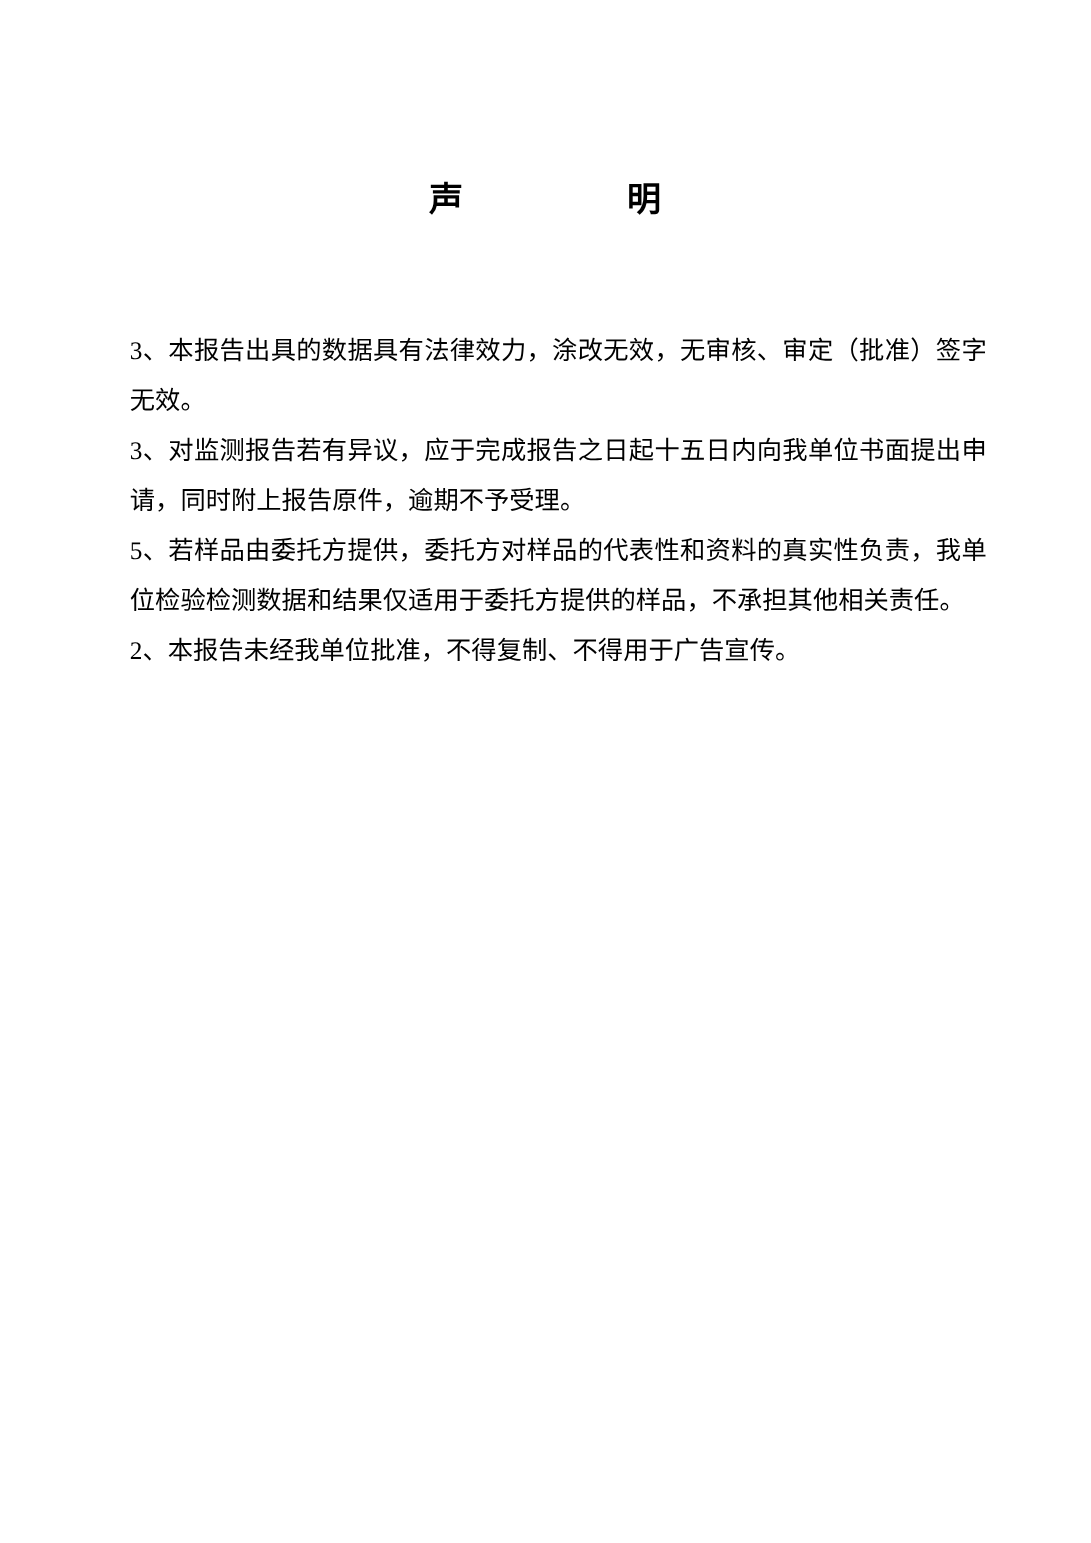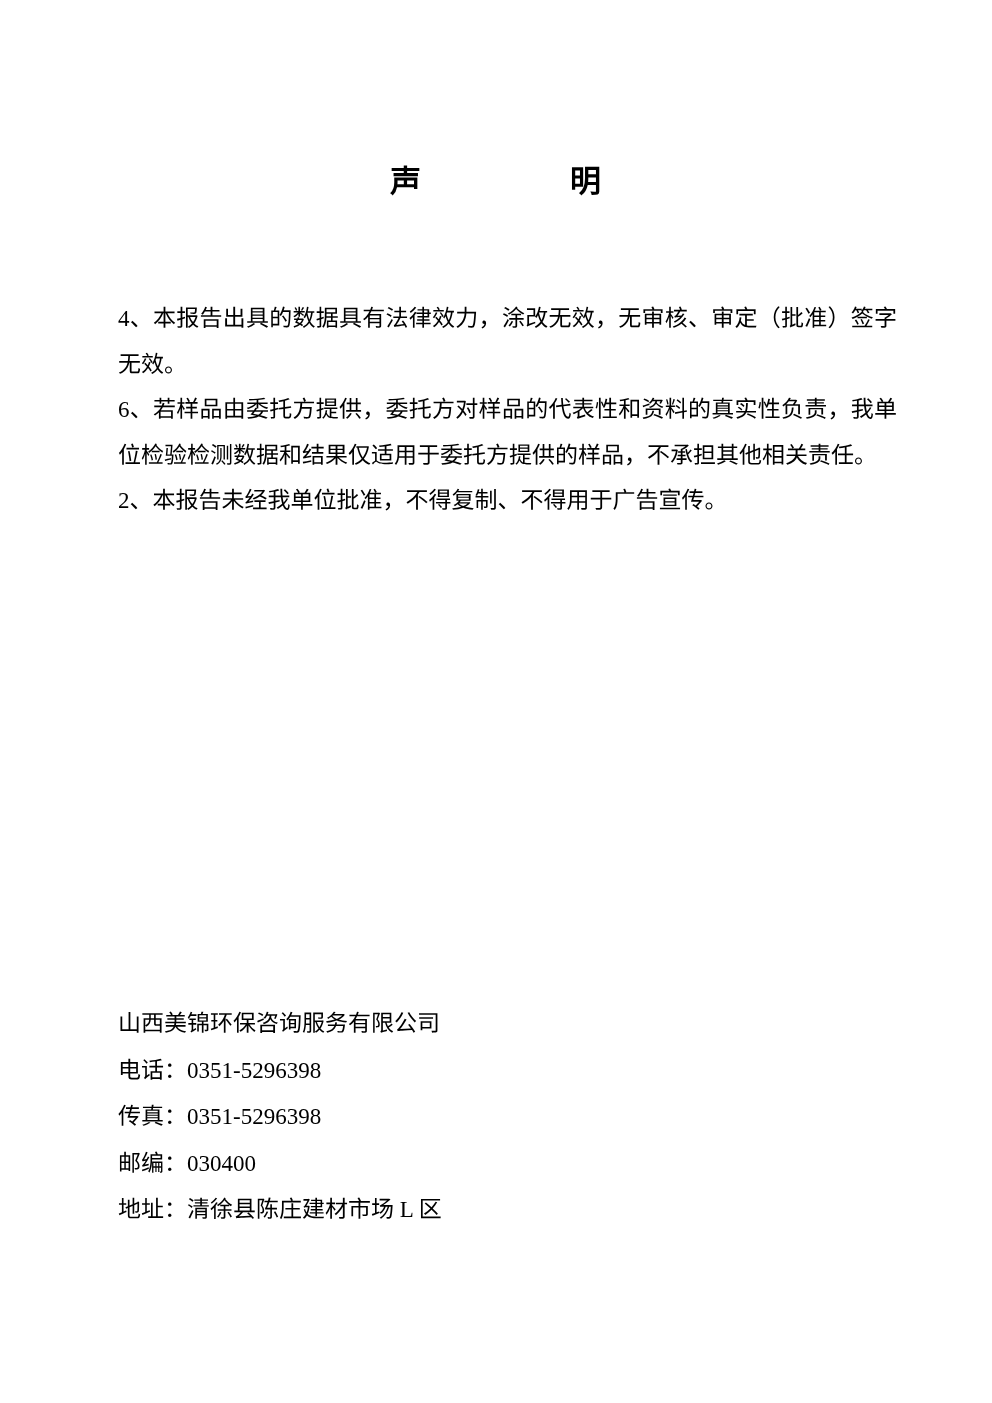--- a/index.html
+++ b/index.html
@@ -63,26 +63,20 @@
 <body>
 
 <div class="page">
 
   <h1 class="doc-title">
     <span>声</span>
     <span>明</span>
   </h1>
 
   <div class="statements">
-    <p>4、本报告出具的数据具有法律效力，涂改无效，无审核、审定（批准）签字无效。</p>
-    <p>6、若样品由委托方提供，委托方对样品的代表性和资料的真实性负责，我单位检验检测数据和结果仅适用于委托方提供的样品，不承担其他相关责任。</p>
+    <p>3、本报告出具的数据具有法律效力，涂改无效，无审核、审定（批准）签字无效。</p>
+    <p>3、对监测报告若有异议，应于完成报告之日起十五日内向我单位书面提出申请，同时附上报告原件，逾期不予受理。</p>
+    <p>5、若样品由委托方提供，委托方对样品的代表性和资料的真实性负责，我单位检验检测数据和结果仅适用于委托方提供的样品，不承担其他相关责任。</p>
     <p>2、本报告未经我单位批准，不得复制、不得用于广告宣传。</p>
   </div>
 
-  <div class="contact-block">
-    <p>山西美锦环保咨询服务有限公司</p>
-    <p><span>电话：</span><span>0351-5296398</span></p>
-    <p><span>传真：</span><span>0351-5296398</span></p>
-    <p><span>邮编：</span><span>030400</span></p>
-    <p><span>地址：</span><span>清徐县陈庄建材市场 L 区</span></p>
-  </div>
 
 </div>
 
 </body></html>

